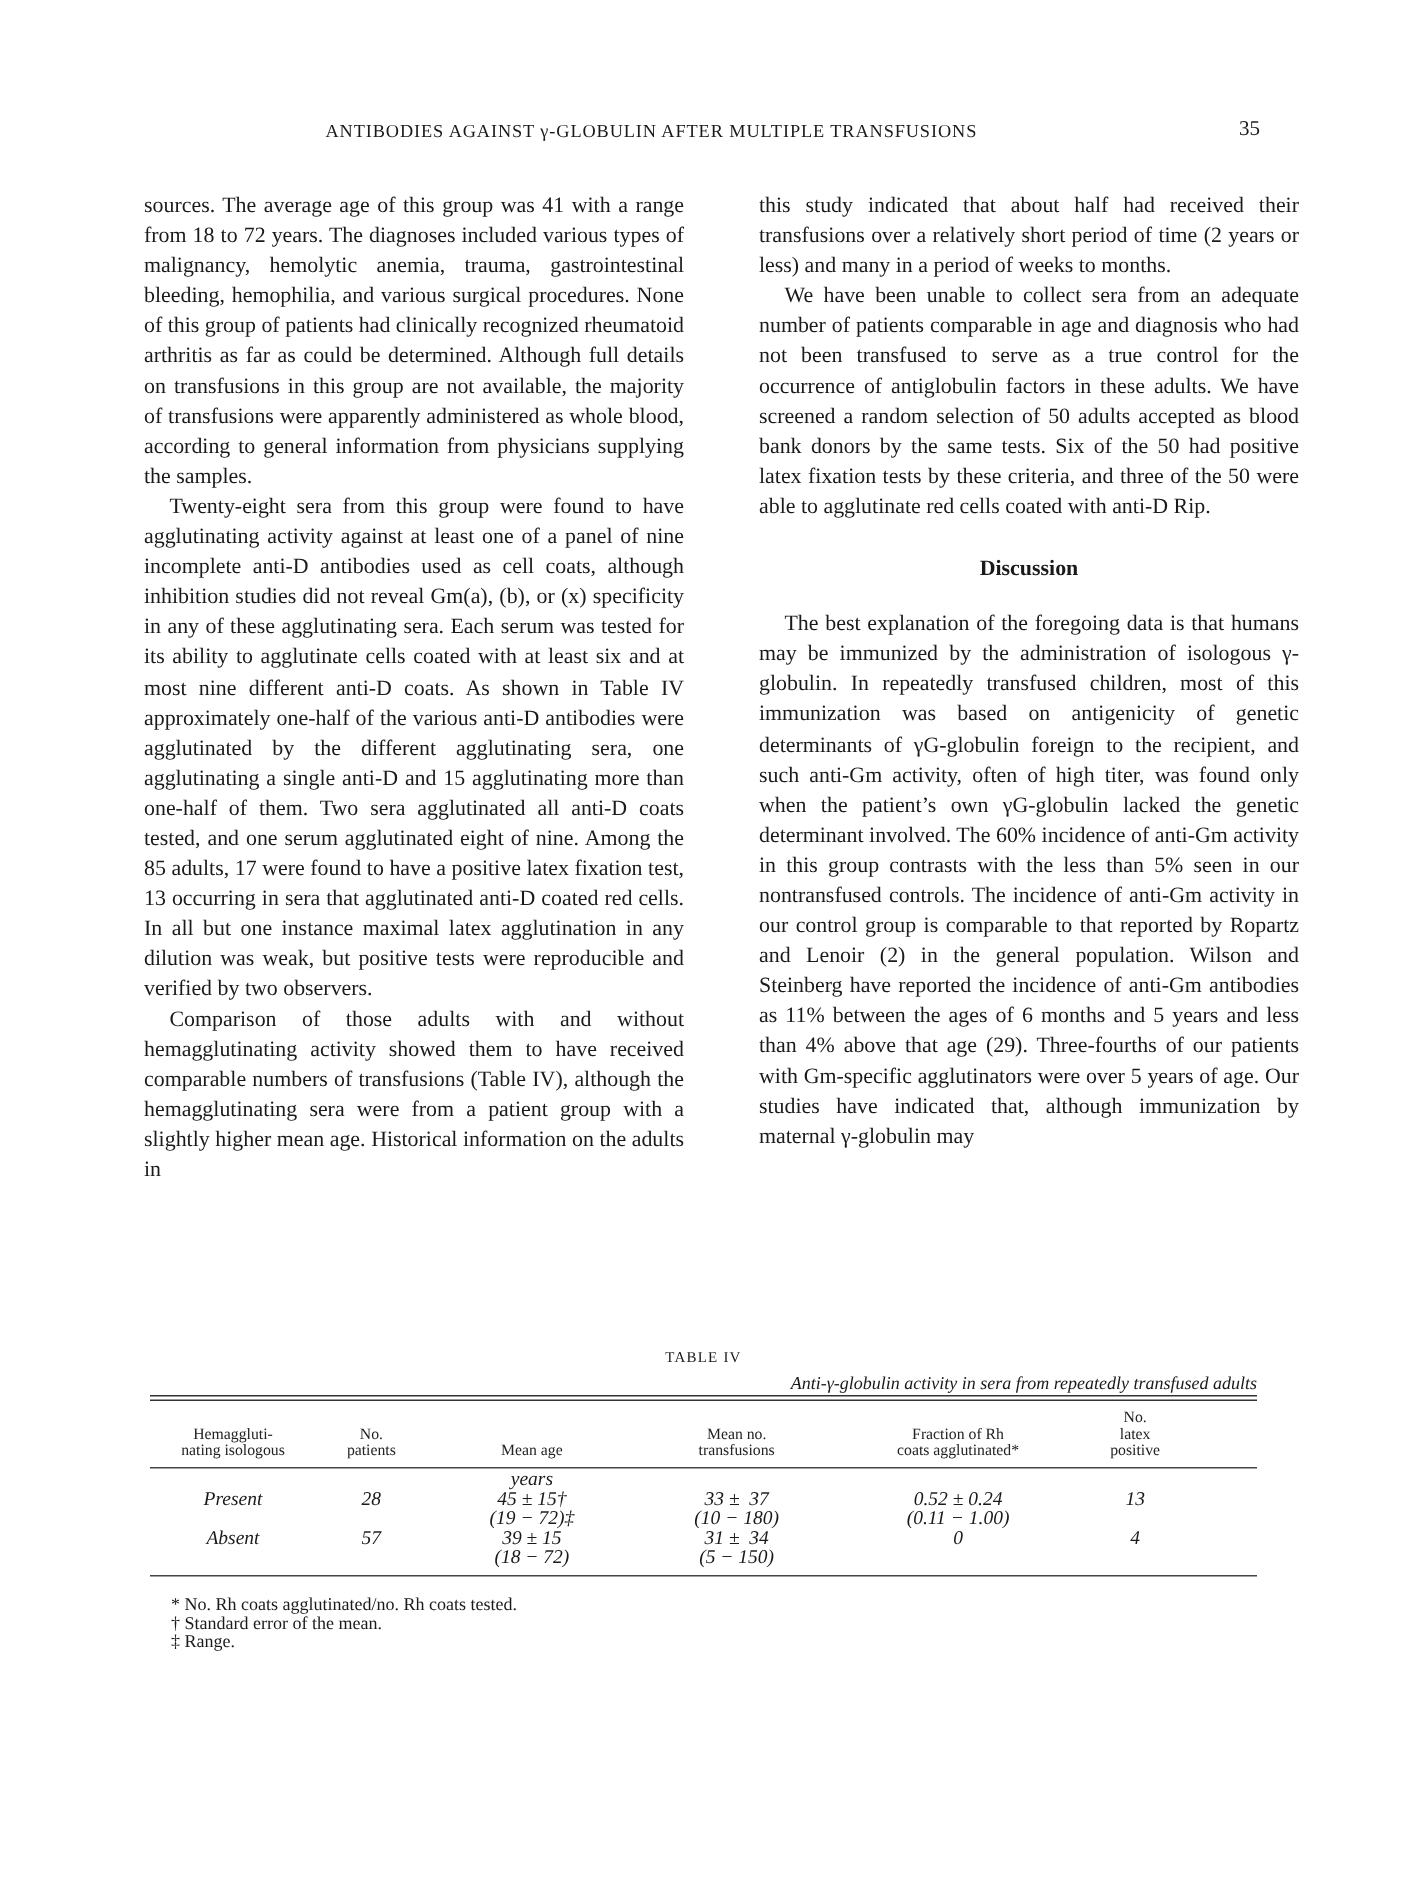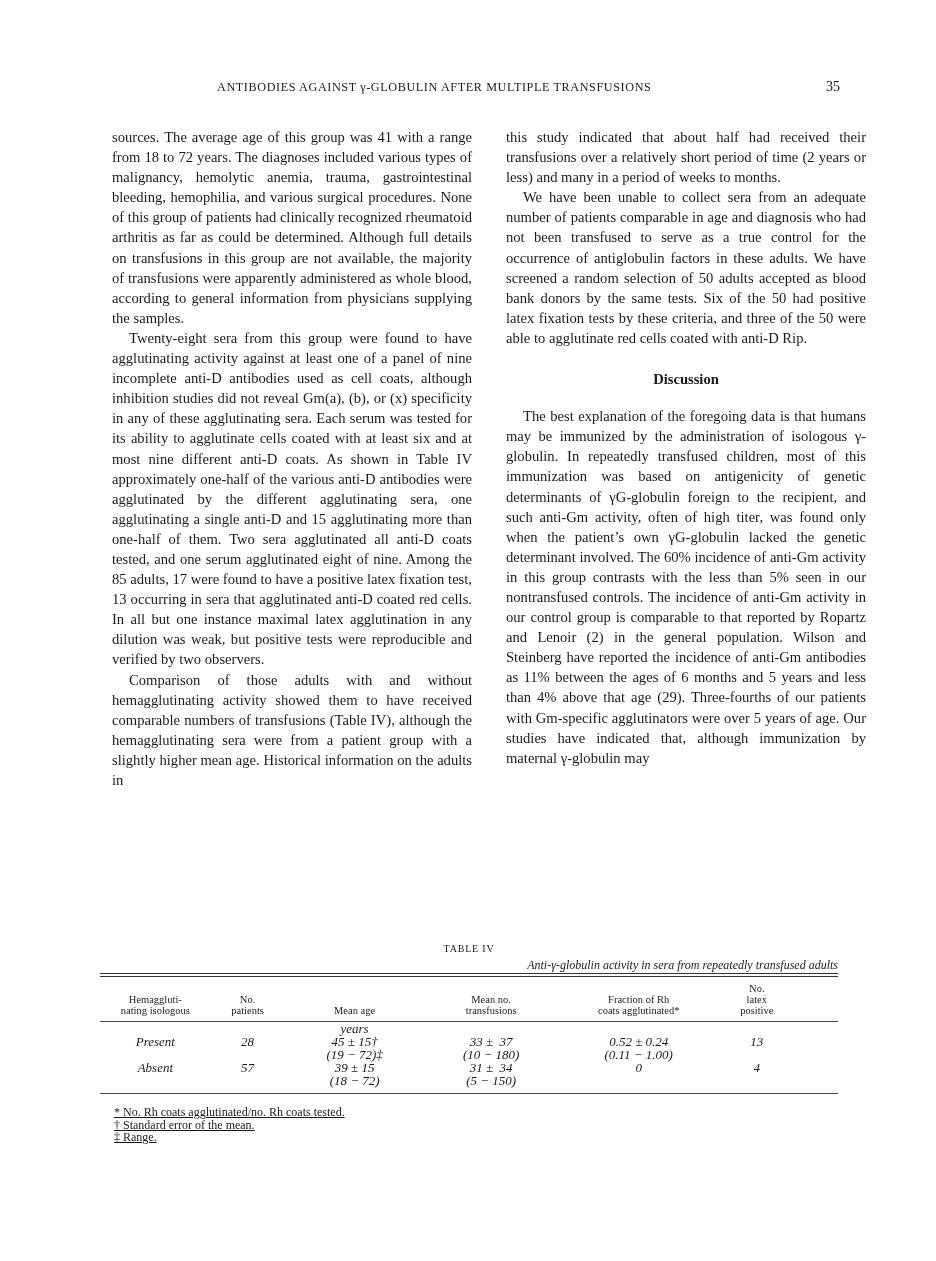--- a/index.html
+++ b/index.html
@@ -38,21 +38,21 @@
     }
     .column {
       position: absolute;
       top: 127px;
       width: 360px;
       font-size: 14.6px;
       line-height: 20.1px;
       text-align: justify;
       hyphens: manual;
     }
-    .col-left { left: 112px; }
+    .col-left { left: 96px; }
     .col-right { left: 479px; margin-left: 27px; }
     .column p {
       margin: 0;
       text-indent: 17px;
     }
     .column p.noindent { text-indent: 0; }
     .section-heading {
       text-align: center;
       font-weight: bold;
       font-size: 14.6px;
@@ -63,21 +63,20 @@
       position: absolute;
       top: 900px;
       left: 100px;
       width: 738px;
     }
     .table-label {
       text-align: center;
       font-size: 10px;
       letter-spacing: 0.8px;
       margin-bottom: 4px;
-      margin-top: 43px;
     }
     .table-caption {
       text-align: right;
       font-style: italic;
       font-size: 12px;
     }
     .rule-double {
       border-top: 1px solid #333;
       height: 2px;
       border-bottom: 1px solid #333;
@@ -116,21 +115,21 @@
     }
     .data-row td { padding-bottom: 12px; }
     .data-row.last td { padding-bottom: 6px; }
     .cell-sub { display: block; }
     .footnotes {
       margin-top: 12px;
       margin-left: 14px;
       font-size: 12px;
       line-height: 12.5px;
     }
-    .footnote { display: block; text-decoration: underline; }
+    .footnote { display: block; }
   </style>
 </head>
 <body>
 
 <header class="running-head">
   <span class="running-title">ANTIBODIES AGAINST γ-GLOBULIN AFTER MULTIPLE TRANSFUSIONS</span>
   <span class="page-number">35</span>
 </header>
 
 <section class="column col-left">

